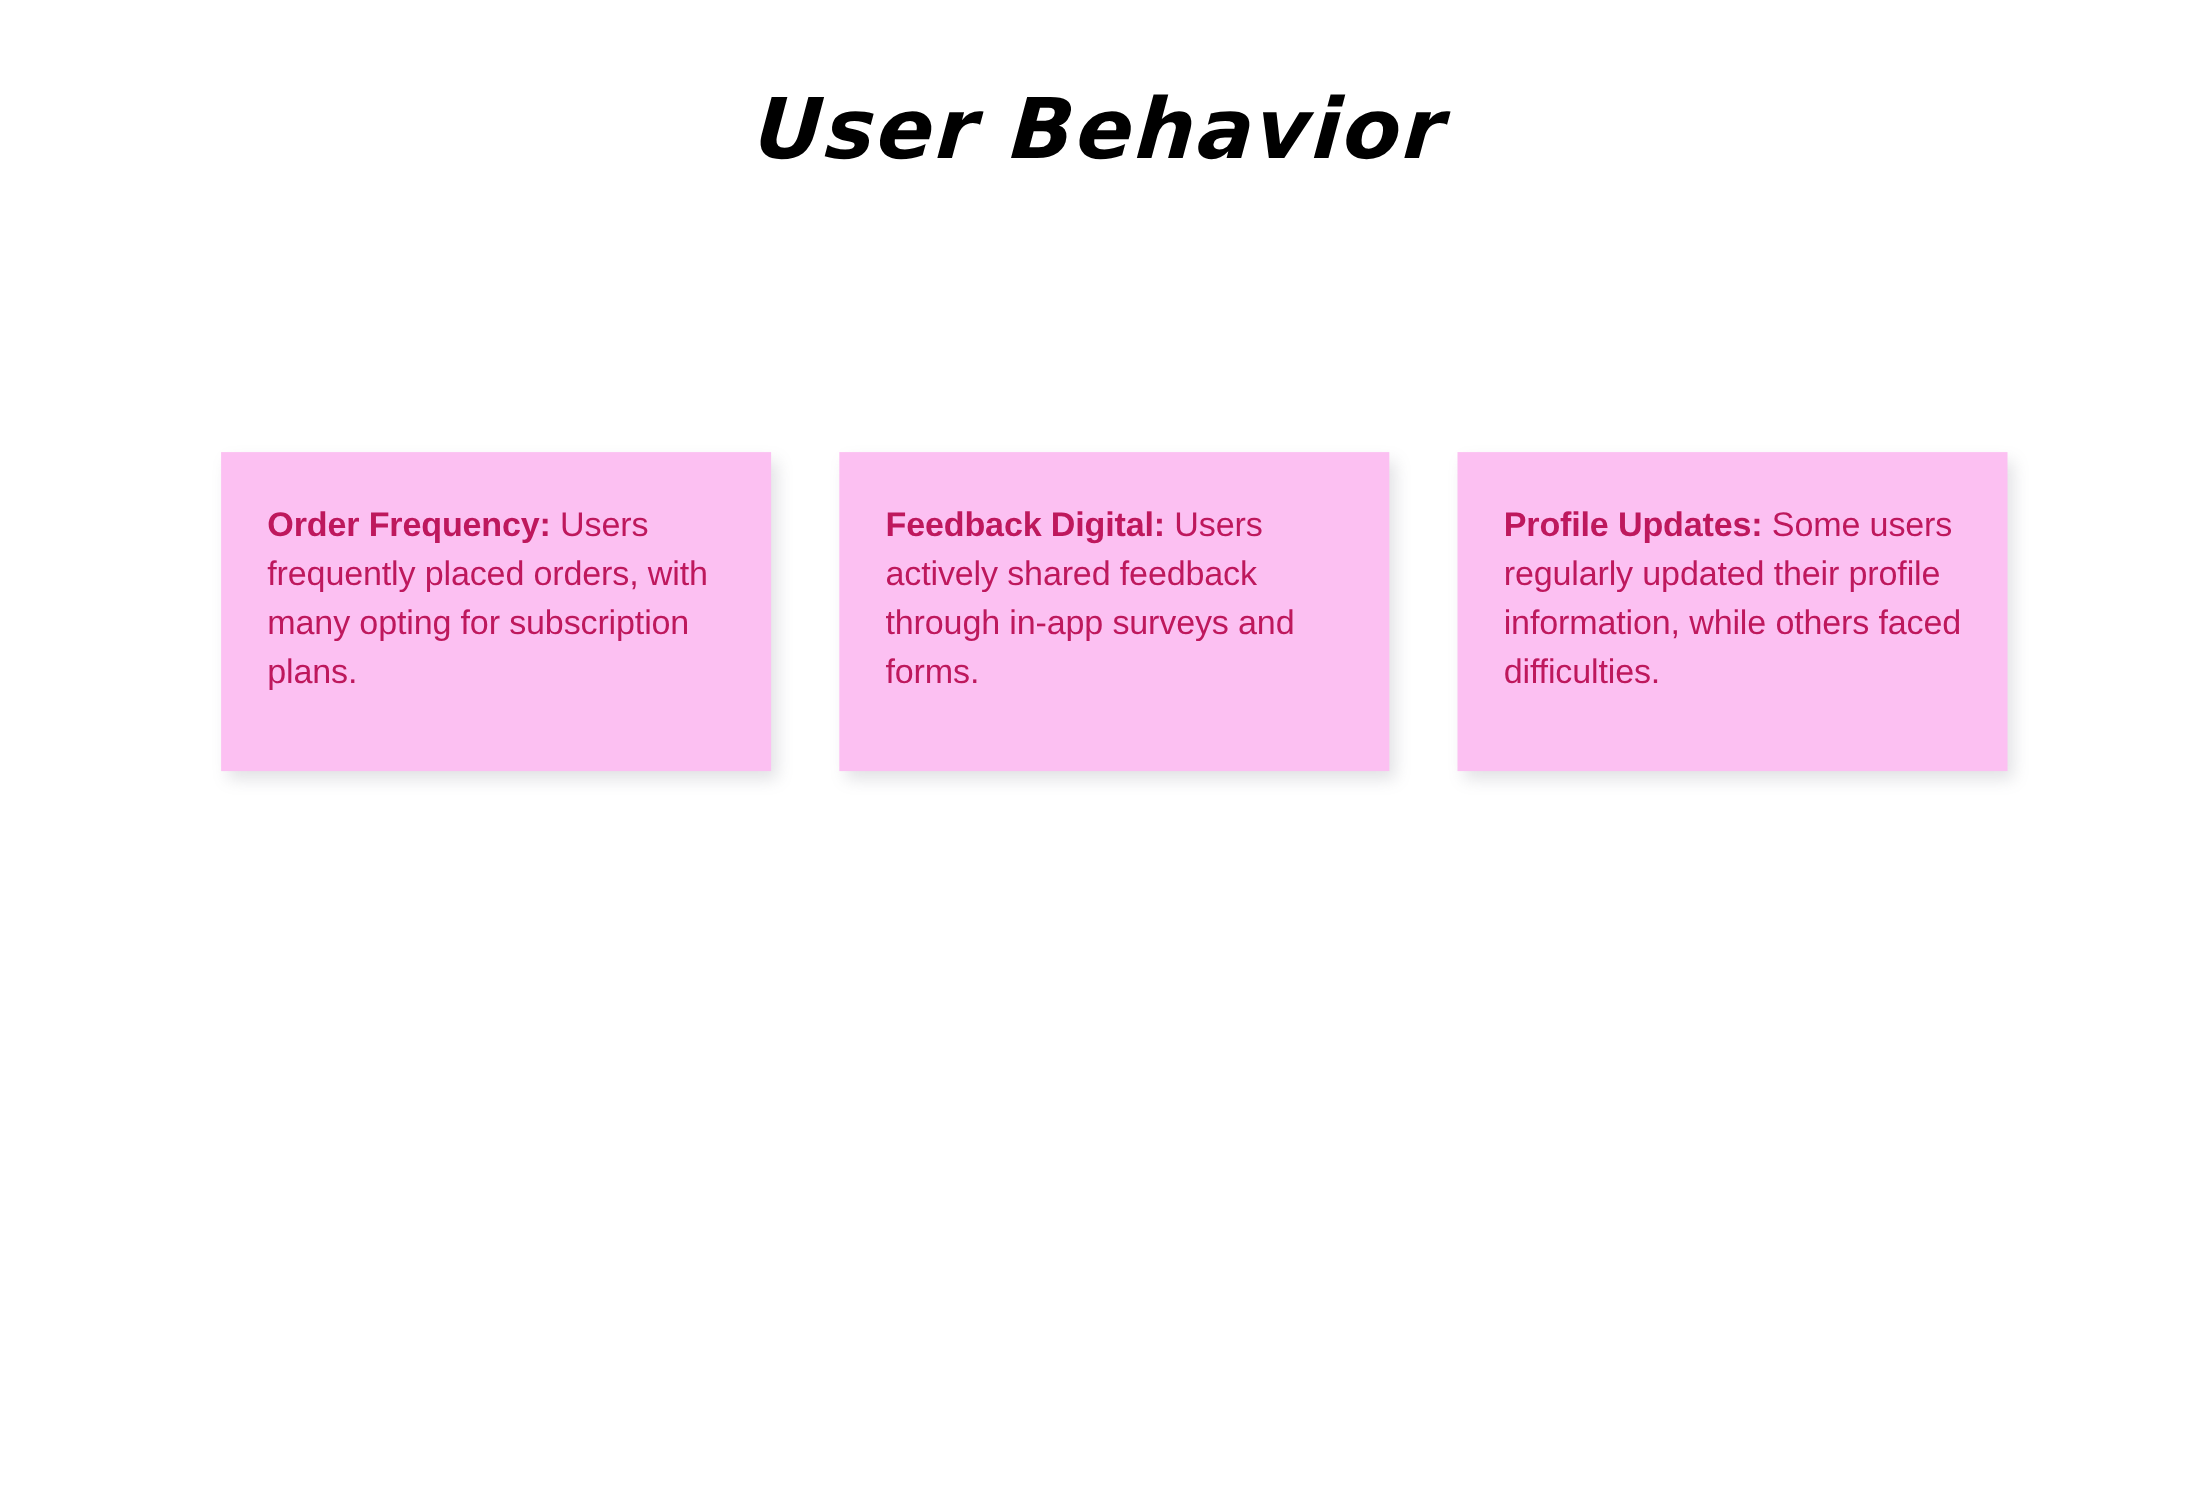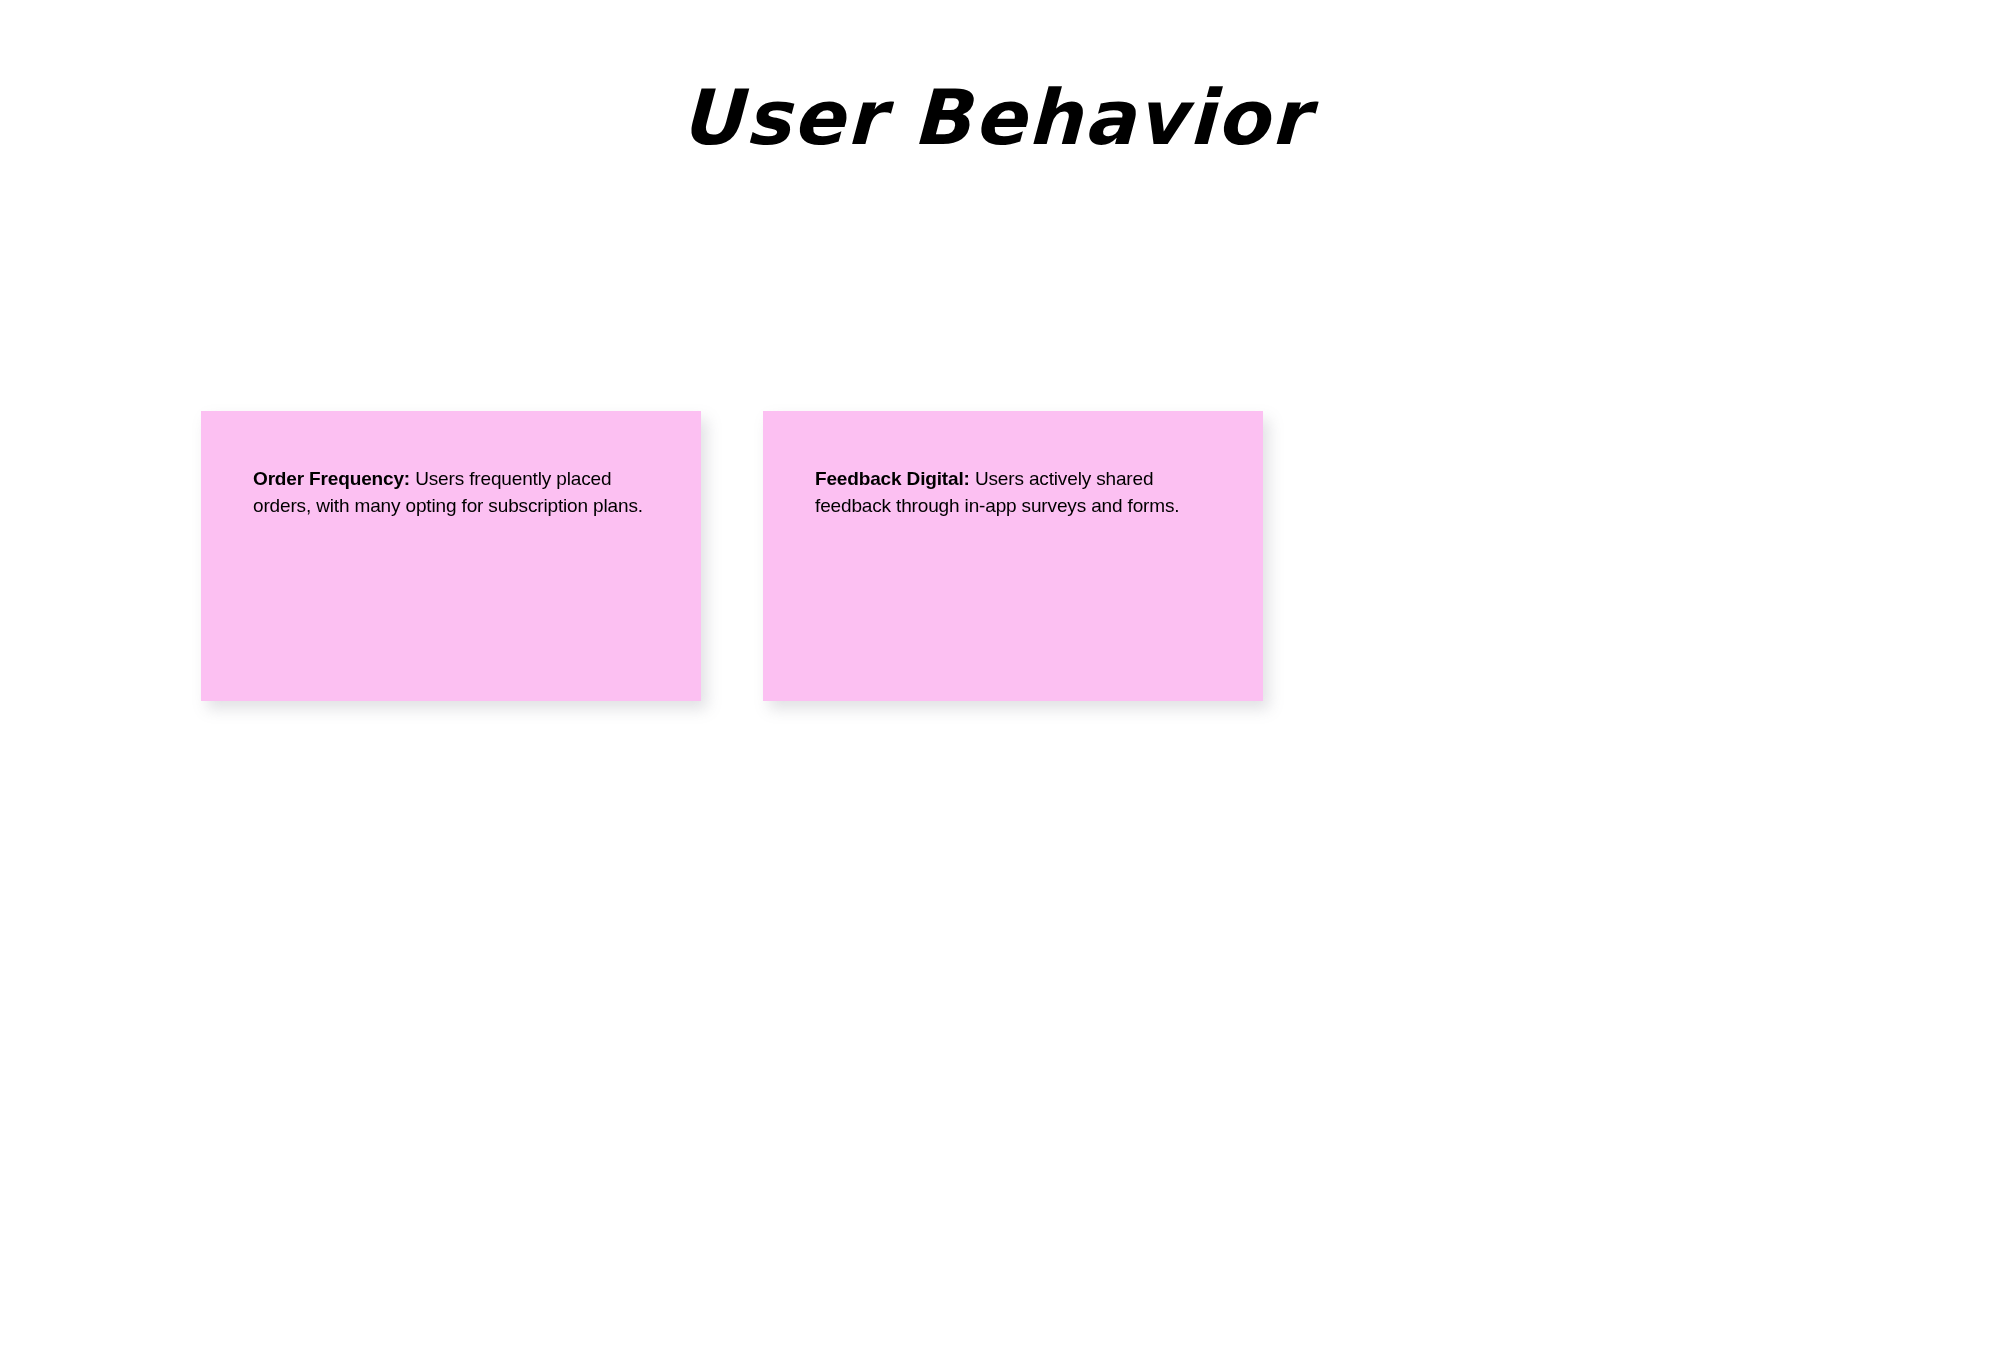--- a/index.html
+++ b/index.html
@@ -61,25 +61,25 @@
     box-shadow: 6px 8px 14px rgba(120, 120, 130, 0.22);
     position: relative;
   }
   .card.empty {
     background: transparent;
     box-shadow: none;
   }
 
   .card-text {
     font-family: "Liberation Sans", sans-serif;
-    font-size: 19px;
+    font-size: 31px;
     line-height: 1.44;
-    color: #000000;
+    color: #be185d;
     letter-spacing: -0.15px;
-    margin: 18px;
+    margin: 8px;
   }
   .card-text .lead {
     font-weight: 700;
   }
 </style>
 </head>
 <body>
 
 <div class="board">
 
@@ -90,19 +90,22 @@
   <div class="grid">
 
     <div class="card">
       <p class="card-text"><span class="lead">Order Frequency:</span><span> Users frequently placed orders, with many opting for subscription plans.</span></p>
     </div>
 
     <div class="card">
       <p class="card-text"><span class="lead">Feedback Digital:</span><span> Users actively shared feedback through in-app surveys and forms.</span></p>
     </div>
 
+    <div class="card">
+      <p class="card-text"><span class="lead">Profile Updates:</span><span> Some users regularly updated their profile information, while others faced difficulties.</span></p>
+    </div>
 
 
 
     <div class="card empty"></div>
 
   </div>
 </div>
 
 </body></html>

